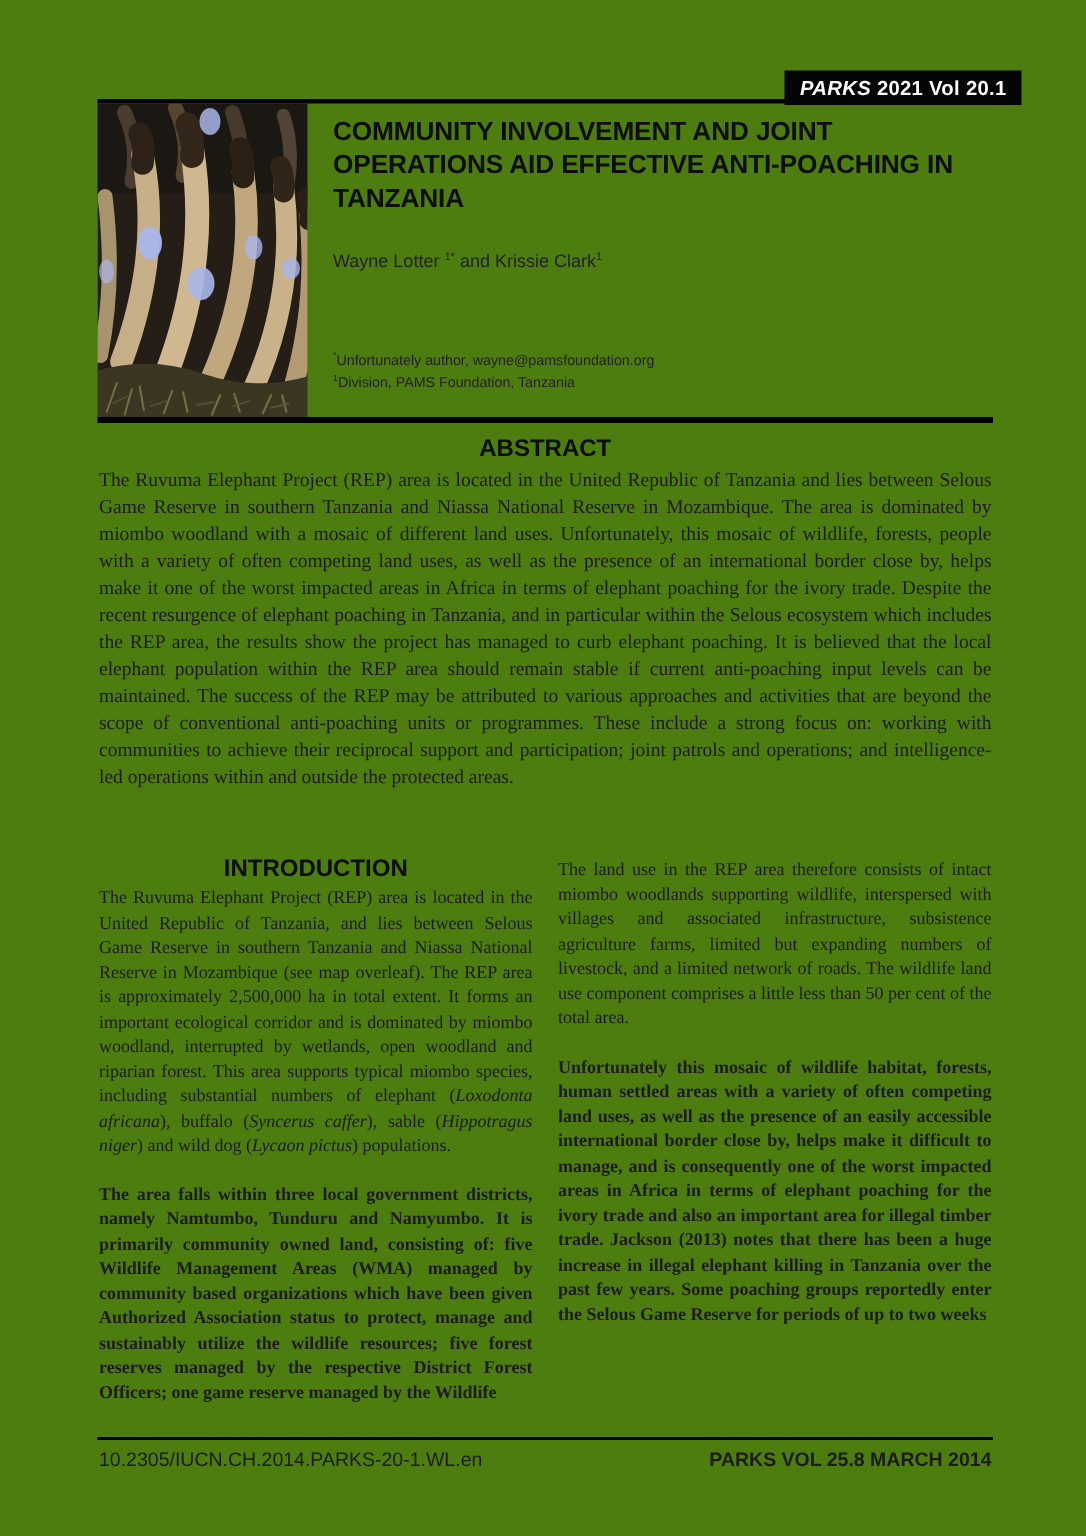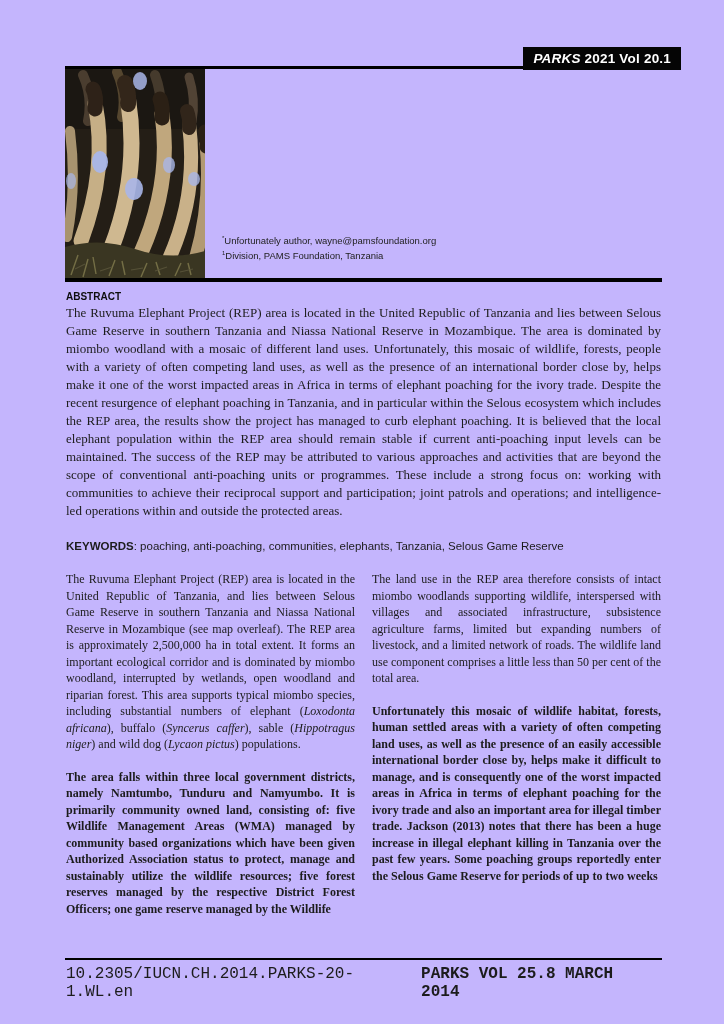--- a/index.html
+++ b/index.html
@@ -1,18 +1,18 @@
 <!DOCTYPE html>
 <html><head>
 <meta charset="utf-8">
 <style>
   * { margin:0; padding:0; box-sizing:border-box; }
   html,body { background:#ffffff; }
   .page {
-    position:relative; width:724px; height:1024px; background:#c4b5fd;
+    position:relative; width:724px; height:1024px; background:#4d7c0f;
     font-family:"Liberation Serif", serif; color:#1c1c1c; overflow:hidden;
   }
 
   
   .top-rule { position:absolute; left:65px; top:66px; width:462px; height:3px; background:#000; }
   .badge {
     position:absolute; top:47px; right:43px; height:23px; background:#050505; color:#fff;
     display:flex; align-items:center; padding:0 10px; font-family:"Liberation Sans", sans-serif;
     font-size:13.5px; font-weight:600; letter-spacing:0.2px; white-space:pre;
   }
@@ -33,40 +33,40 @@
   }
   sup { font-size:0.62em; vertical-align:super; line-height:0; }
 
   .footnotes { position:absolute; left:222px; top:233px; width:440px;
     font-family:"Liberation Sans", sans-serif; font-size:9.5px; color:#222; line-height:15px; }
 
   .thick-rule { position:absolute; left:65px; top:278px; width:597px; height:4px; background:#000; }
 
   
   .abstract { position:absolute; left:66px; top:291px; width:595px; }
-  .sec-heading { font-family:"Liberation Sans", sans-serif; font-weight:700; font-size:10px; color:#0e0e0e; }
+  .sec-heading { font-family:"Liberation Sans", sans-serif; font-weight:700; font-size:16px; color:#0e0e0e;text-align:center; }
   .abstract-text { margin-top:2px; font-size:13px; line-height:18px; text-align:justify; color:#1c1c1c; }
 
   .keywords { position:absolute; left:66px; top:540px; width:595px;
     font-family:"Liberation Sans", sans-serif; font-size:11.5px; color:#1c1c1c; }
   .keywords b { font-weight:700; }
 
   
   .columns { position:absolute; left:66px; top:571px; width:595px; display:flex; gap:17px; }
   .col { width:289px; }
   .col p { font-size:12px; line-height:16.5px; text-align:justify; margin-bottom:16px; color:#1c1c1c; }
   .col p:last-child { margin-bottom:0;font-weight:bold; }
   .col .sec-heading { margin-bottom:1px; }
   .it { font-style:italic; }
 
   
   .footer-rule { position:absolute; left:65px; top:958px; width:597px; height:2px; background:#000; }
   .footer { position:absolute; left:66px; top:965px; width:595px; display:flex;
     justify-content:space-between; align-items:baseline;
-    font-family:Liberation Mono, monospace; font-size:16px; color:#1c1c1c; }
+    font-family:Liberation Sans, sans-serif; font-size:13px; color:#1c1c1c; }
   .footer .issue { font-weight:700; }
 </style>
 </head>
 <body>
 
 <div class="page">
 
   <div class="top-rule"></div>
   <div class="badge"><span class="it">PARKS</span><span> 2021 Vol 20.1</span></div>
 
@@ -120,38 +120,40 @@
         <path d="M10,200 L20,195"></path>
           <path d="M35,202 L47,198"></path>
           <path d="M66,201 L78,199"></path>
         <path d="M90,202 L102,198"></path>
           <path d="M115,203 L128,200"></path>
       </g>
     </svg>
   </div>
 
   <div class="title-block">
+    <h1 class="article-title">COMMUNITY INVOLVEMENT AND JOINT OPERATIONS AID EFFECTIVE ANTI-POACHING IN TANZANIA</h1>
+    <div class="authors"><span>Wayne Lotter </span><sup>1*</sup><span> and Krissie Clark</span><sup>1</sup></div>
   </div>
 
   <div class="footnotes">
     <div><sup>*</sup><span>Unfortunately author, wayne@pamsfoundation.org</span></div>
     <div><sup>1</sup><span>Division, PAMS Foundation, Tanzania</span></div>
   </div>
 
   <div class="thick-rule"></div>
 
   <div class="abstract">
     <div class="sec-heading">ABSTRACT</div>
     <div class="abstract-text">The Ruvuma Elephant Project (REP) area is located in the United Republic of Tanzania and lies between Selous Game Reserve in southern Tanzania and Niassa National Reserve in Mozambique. The area is dominated by miombo woodland with a mosaic of different land uses. Unfortunately, this mosaic of wildlife, forests, people with a variety of often competing land uses, as well as the presence of an international border close by, helps make it one of the worst impacted areas in Africa in terms of elephant poaching for the ivory trade. Despite the recent resurgence of elephant poaching in Tanzania, and in particular within the Selous ecosystem which includes the REP area, the results show the project has managed to curb elephant poaching. It is believed that the local elephant population within the REP area should remain stable if current anti-poaching input levels can be maintained. The success of the REP may be attributed to various approaches and activities that are beyond the scope of conventional anti-poaching units or programmes. These include a strong focus on: working with communities to achieve their reciprocal support and participation; joint patrols and operations; and intelligence-led operations within and outside the protected areas.</div>
   </div>
 
-  <div class="keywords"><b>KEYWORDS</b><span>: poaching, anti-poaching, communities, elephants, Tanzania, Selous Game Reserve</span></div>
 
   <div class="columns">
     <div class="col">
+      <div class="sec-heading">INTRODUCTION</div>
       <p><span>The Ruvuma Elephant Project (REP) area is located in the United Republic of Tanzania, and lies between Selous Game Reserve in southern Tanzania and Niassa National Reserve in Mozambique (see map overleaf). The REP area is approximately 2,500,000 ha in total extent. It forms an important ecological corridor and is dominated by miombo woodland, interrupted by wetlands, open woodland and riparian forest. This area supports typical miombo species, including substantial numbers of elephant (</span><span class="it">Loxodonta africana</span><span>), buffalo (</span><span class="it">Syncerus caffer</span><span>), sable (</span><span class="it">Hippotragus niger</span><span>) and wild dog (</span><span class="it">Lycaon pictus</span><span>) populations.</span></p>
       <p>The area falls within three local government districts, namely Namtumbo, Tunduru and Namyumbo. It is primarily community owned land, consisting of: five Wildlife Management Areas (WMA) managed by community based organizations which have been given Authorized Association status to protect, manage and sustainably utilize the wildlife resources; five forest reserves managed by the respective District Forest Officers; one game reserve managed by the Wildlife</p>
     </div>
     <div class="col">
       <p>The land use in the REP area therefore consists of intact miombo woodlands supporting wildlife, interspersed with villages and associated infrastructure, subsistence agriculture farms, limited but expanding numbers of livestock, and a limited network of roads. The wildlife land use component comprises a little less than 50 per cent of the total area.</p>
       <p>Unfortunately this mosaic of wildlife habitat, forests, human settled areas with a variety of often competing land uses, as well as the presence of an easily accessible international border close by, helps make it difficult to manage, and is consequently one of the worst impacted areas in Africa in terms of elephant poaching for the ivory trade and also an important area for illegal timber trade. Jackson (2013) notes that there has been a huge increase in illegal elephant killing in Tanzania over the past few years. Some poaching groups reportedly enter the Selous Game Reserve for periods of up to two weeks</p>
     </div>
   </div>
 
   <div class="footer-rule"></div>

